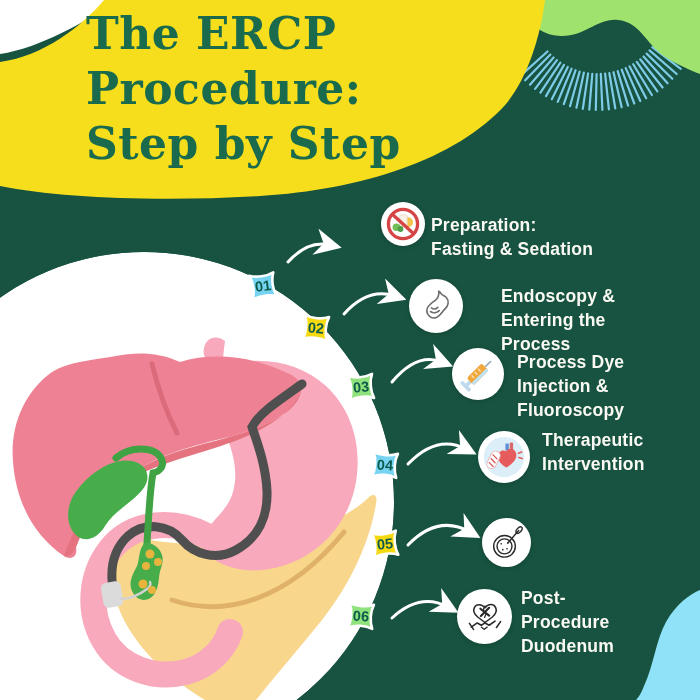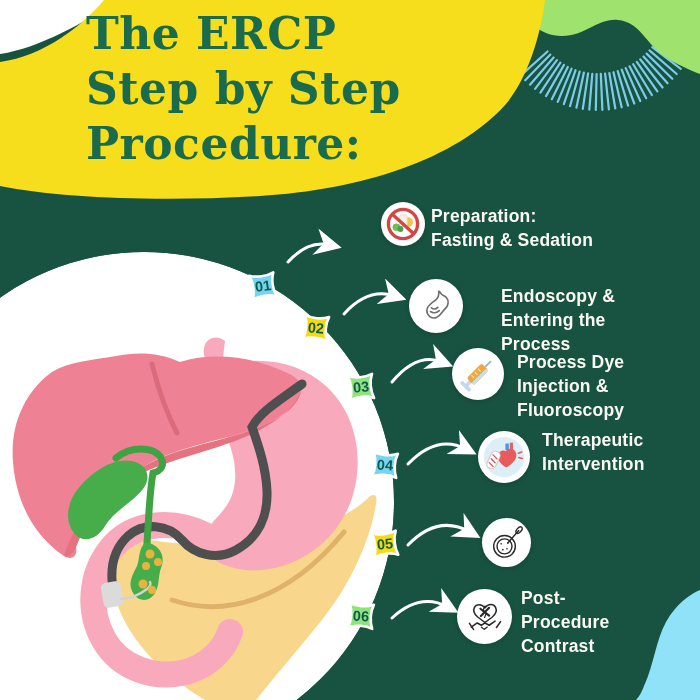--- a/index.html
+++ b/index.html
@@ -118,22 +118,22 @@
       <path d="M344,314 Q368,287 395,296" marker-end="url(#ah)"></path>
       <path d="M392,382 Q417,352 442,362" marker-end="url(#ah)"></path>
       <path d="M408,464 Q437,434 466,449" marker-end="url(#ah)"></path>
       <path d="M408,545 Q438,514 470,532" marker-end="url(#ah)"></path>
       <path d="M392,618 Q420,592 448,607" marker-end="url(#ah)"></path>
     </g>
   </svg>
 
   <div class="title">
     <div>The ERCP</div>
+    <div>Procedure:</div>
     <div>Step by Step</div>
-    <div>Procedure:</div>
   </div>
 
   <div class="badge" style="left:244px;top:267px;transform:rotate(-8deg);">
     <svg width="38" height="38" viewBox="0 0 44 44">
         <path d="M8,8 C16,11.5 28,11.5 36,8 C32.5,16 32.5,28 36,36 C28,32.5 16,32.5 8,36 C11.5,28 11.5,16 8,8 Z" fill="#76D4F2" stroke="#FFFFFF" stroke-width="3" stroke-linejoin="round"></path>
       </svg>
     <span>01</span>
   </div>
   <div class="badge" style="left:297px;top:309px;transform:rotate(5deg);">
     <svg width="38" height="38" viewBox="0 0 44 44">
@@ -169,21 +169,21 @@
   <div class="icon-circle" style="left:381px;top:202px;width:44px;height:44px;">
     <svg width="40" height="40" viewBox="0 0 48 48">
       <circle cx="30" cy="22" r="6" fill="#F2C44D"></circle>
       <rect x="20" y="13" width="9" height="14" rx="2" fill="#F7F3E8" stroke="#E4D9C0" stroke-width="1"></rect>
       <circle cx="16" cy="28" r="4.5" fill="#6FBE5A"></circle>
       <circle cx="21" cy="30" r="3.5" fill="#4E9E49"></circle>
       <circle cx="24" cy="24" r="17.5" fill="none" stroke="#D64545" stroke-width="4"></circle>
       <line x1="11.5" y1="12.5" x2="36.5" y2="35.5" stroke="#D64545" stroke-width="4" stroke-linecap="round"></line>
     </svg>
   </div>
-  <div class="step-text" style="left:431px;top:204px;">
+  <div class="step-text" style="left:431px;top:213px;">
     <div>Preparation:</div>
     <div>Fasting &amp; Sedation</div>
   </div>
 
   <div class="icon-circle" style="left:409px;top:279px;width:54px;height:54px;">
     <svg width="44" height="44" viewBox="0 0 48 48" fill="none" stroke="#6E6E6E" stroke-width="1.8" stroke-linecap="round">
       <path d="M27,8 c0.5,4.5 -0.5,7 -3.5,9.5 c-4.5,3.5 -9.5,6 -9.5,11.5 c0,5.5 5.5,9.5 10.5,7.5 c5,-2 6,-6.5 9.5,-9.5 c3.5,-3 4.5,-8.5 1.5,-12 c-2,-2.3 -4.5,-2 -6,-4.5 c-1,-1.6 -1.5,-2.5 -2.5,-2.5 Z"></path>
       <path d="M19,26 c2,1.5 5,1.5 7,-0.5"></path>
       <path d="M18,30 c3,2 7,1.5 9.5,-1"></path>
     </svg>
@@ -249,16 +249,16 @@
       <path d="M24,12 l-2,4.5 3.5,3.5 -2,4.5" stroke-width="1.4"></path>
       <path d="M19,15 l9.5,7.5 M28.5,14 l-9,9" stroke-width="2.4"></path>
       <path d="M9,35 l6.5,-4.5 4.5,2.5 4,-2.5 4.5,2.5 6.5,-4.5"></path>
       <path d="M7,31 l4.5,6.5 M41,29 l-4.5,6.5"></path>
       <path d="M20,35 l3,2.5 3.5,-2.5" stroke-width="1.4"></path>
     </svg>
   </div>
   <div class="step-text" style="left:521px;top:586px;">
     <div>Post-</div>
     <div>Procedure</div>
-    <div>Contrast</div>
+    <div>Duodenum</div>
   </div>
 
 </div>
 
 </body></html>

